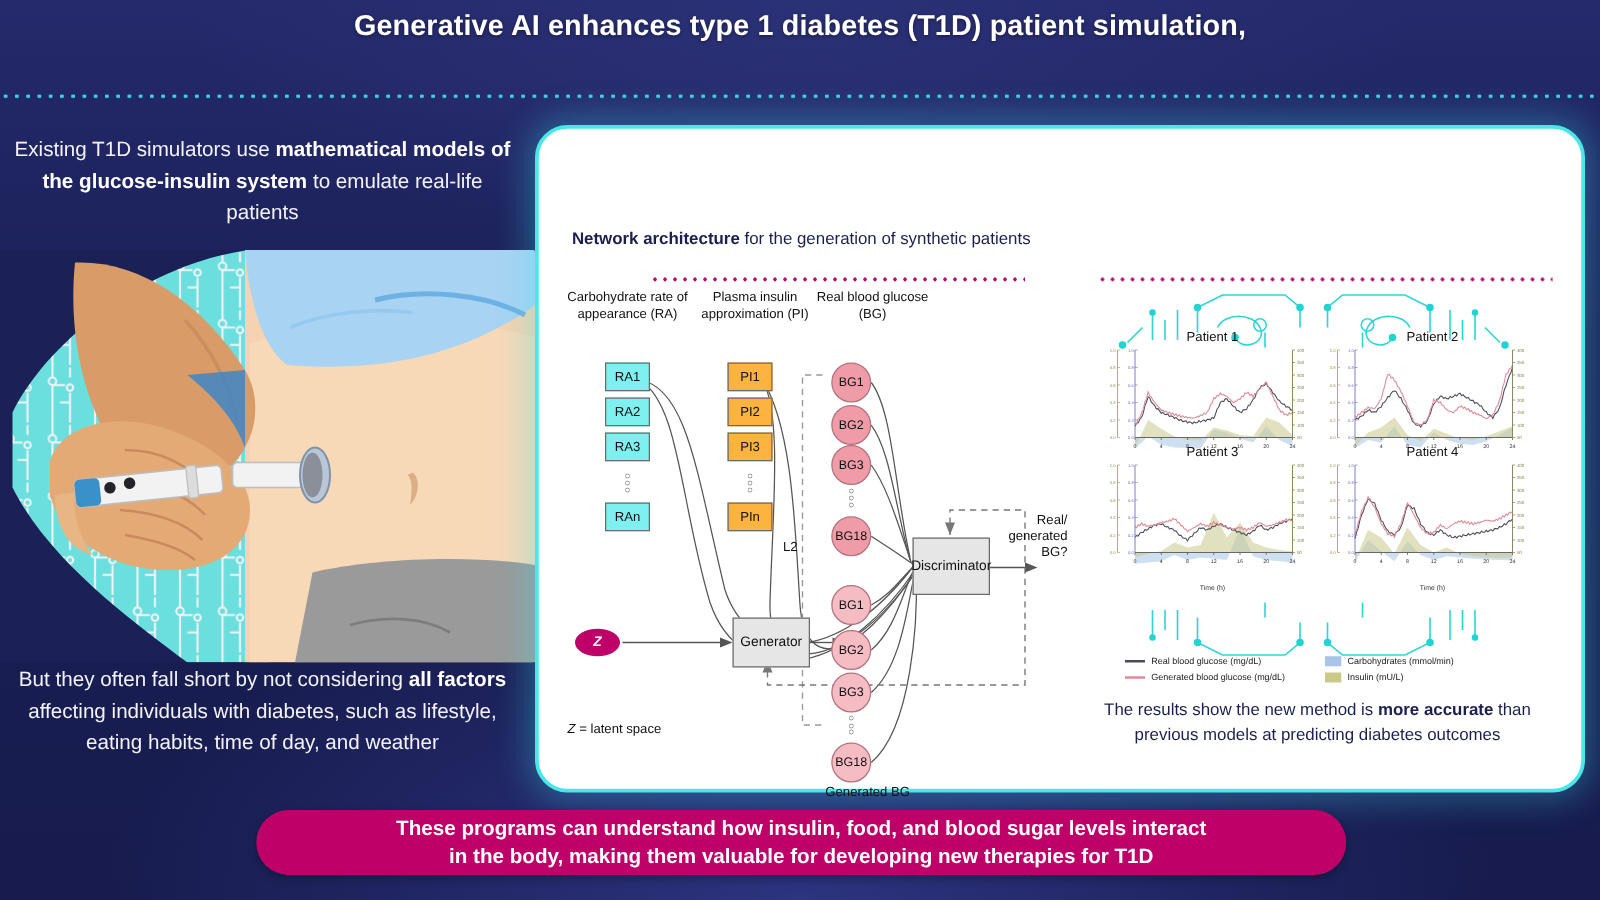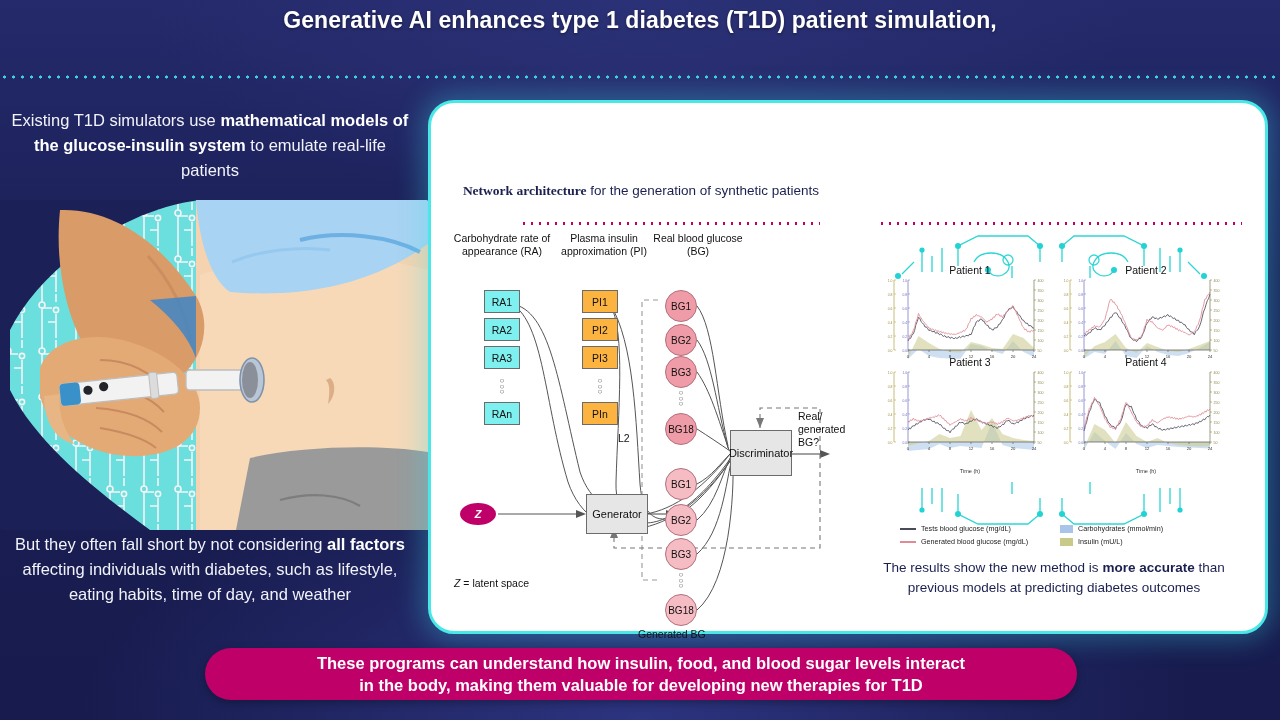--- a/index.html
+++ b/index.html
@@ -74,21 +74,21 @@
     font-size: 16.5px; line-height: 22px; font-weight: bold;
   }
   .pill b { font-weight: bold; }
   .pill .reg { font-weight: normal; }
 
   
   .sec-head {
     position: absolute; text-align: center;
     color: #1b2050; font-size: 13.5px; line-height: 19px;
   }
-  .sec-head b { font-weight: bold; font-family: Liberation Serif, serif; }
+  .sec-head b { font-weight: bold; }
   #head-left  { left: 446px; top: 181px; width: 390px; }
   #head-right { left: 864px; top: 181px; width: 392px; }
   .sec-dots {
     position: absolute; height: 3px;
     background-image: radial-gradient(circle, #bf0069 1.2px, rgba(0,0,0,0) 1.5px);
     background-size: 8px 3px; background-repeat: repeat-x;
   }
   #dots-left  { left: 520px; top: 222px; width: 300px; }
   #dots-right { left: 878px; top: 222px; width: 364px; }
 
@@ -130,21 +130,21 @@
   }
 
   .zoval {
     position: absolute; width: 36px; height: 22px; border-radius: 50%;
     background: #bf0069; color: #fff;
     display: flex; align-items: center; justify-content: center;
     font-size: 11px; font-weight: bold; font-style: italic;
   }
 
   .plain-lbl {
-    position: absolute; font-size: 10.5px; color: #111; text-align: left;
+    position: absolute; font-size: 10.5px; color: #111; text-align: right;
     line-height: 13px;
   }
   .plain-lbl.ital i { font-style: italic; }
 
   
   #charts { position: absolute; left: 862px; top: 232px; width: 396px; height: 300px; }
   .chart-cell { position: absolute; width: 176px; height: 110px; }
   .chart-title {
     position: absolute; top: 2px; left: 0; width: 100%;
     text-align: center; font-size: 10.5px; color: #111;
@@ -692,21 +692,21 @@
           <text x="25" y="11.5" font-size="3.3" fill="#6b6bbf" text-anchor="end">1.0</text>
         </svg>
       <div class="chart-xlabel" style="bottom:-10px;">Time (h)</div>
     </div>
   </div>
 
   <div id="legend">
     <div class="leg-row">
       <div class="leg-item">
         <div class="leg-line" style="background:#4a4a5a;"></div>
-        <span>Tests blood glucose (mg/dL)</span>
+        <span>Real blood glucose (mg/dL)</span>
       </div>
       <div class="leg-item">
         <div class="leg-sw" style="background:#a8c4e8;"></div>
         <span>Carbohydrates (mmol/min)</span>
       </div>
     </div>
     <div class="leg-row">
       <div class="leg-item">
         <div class="leg-line" style="background:#e08a96;"></div>
         <span>Generated blood glucose (mg/dL)</span>

